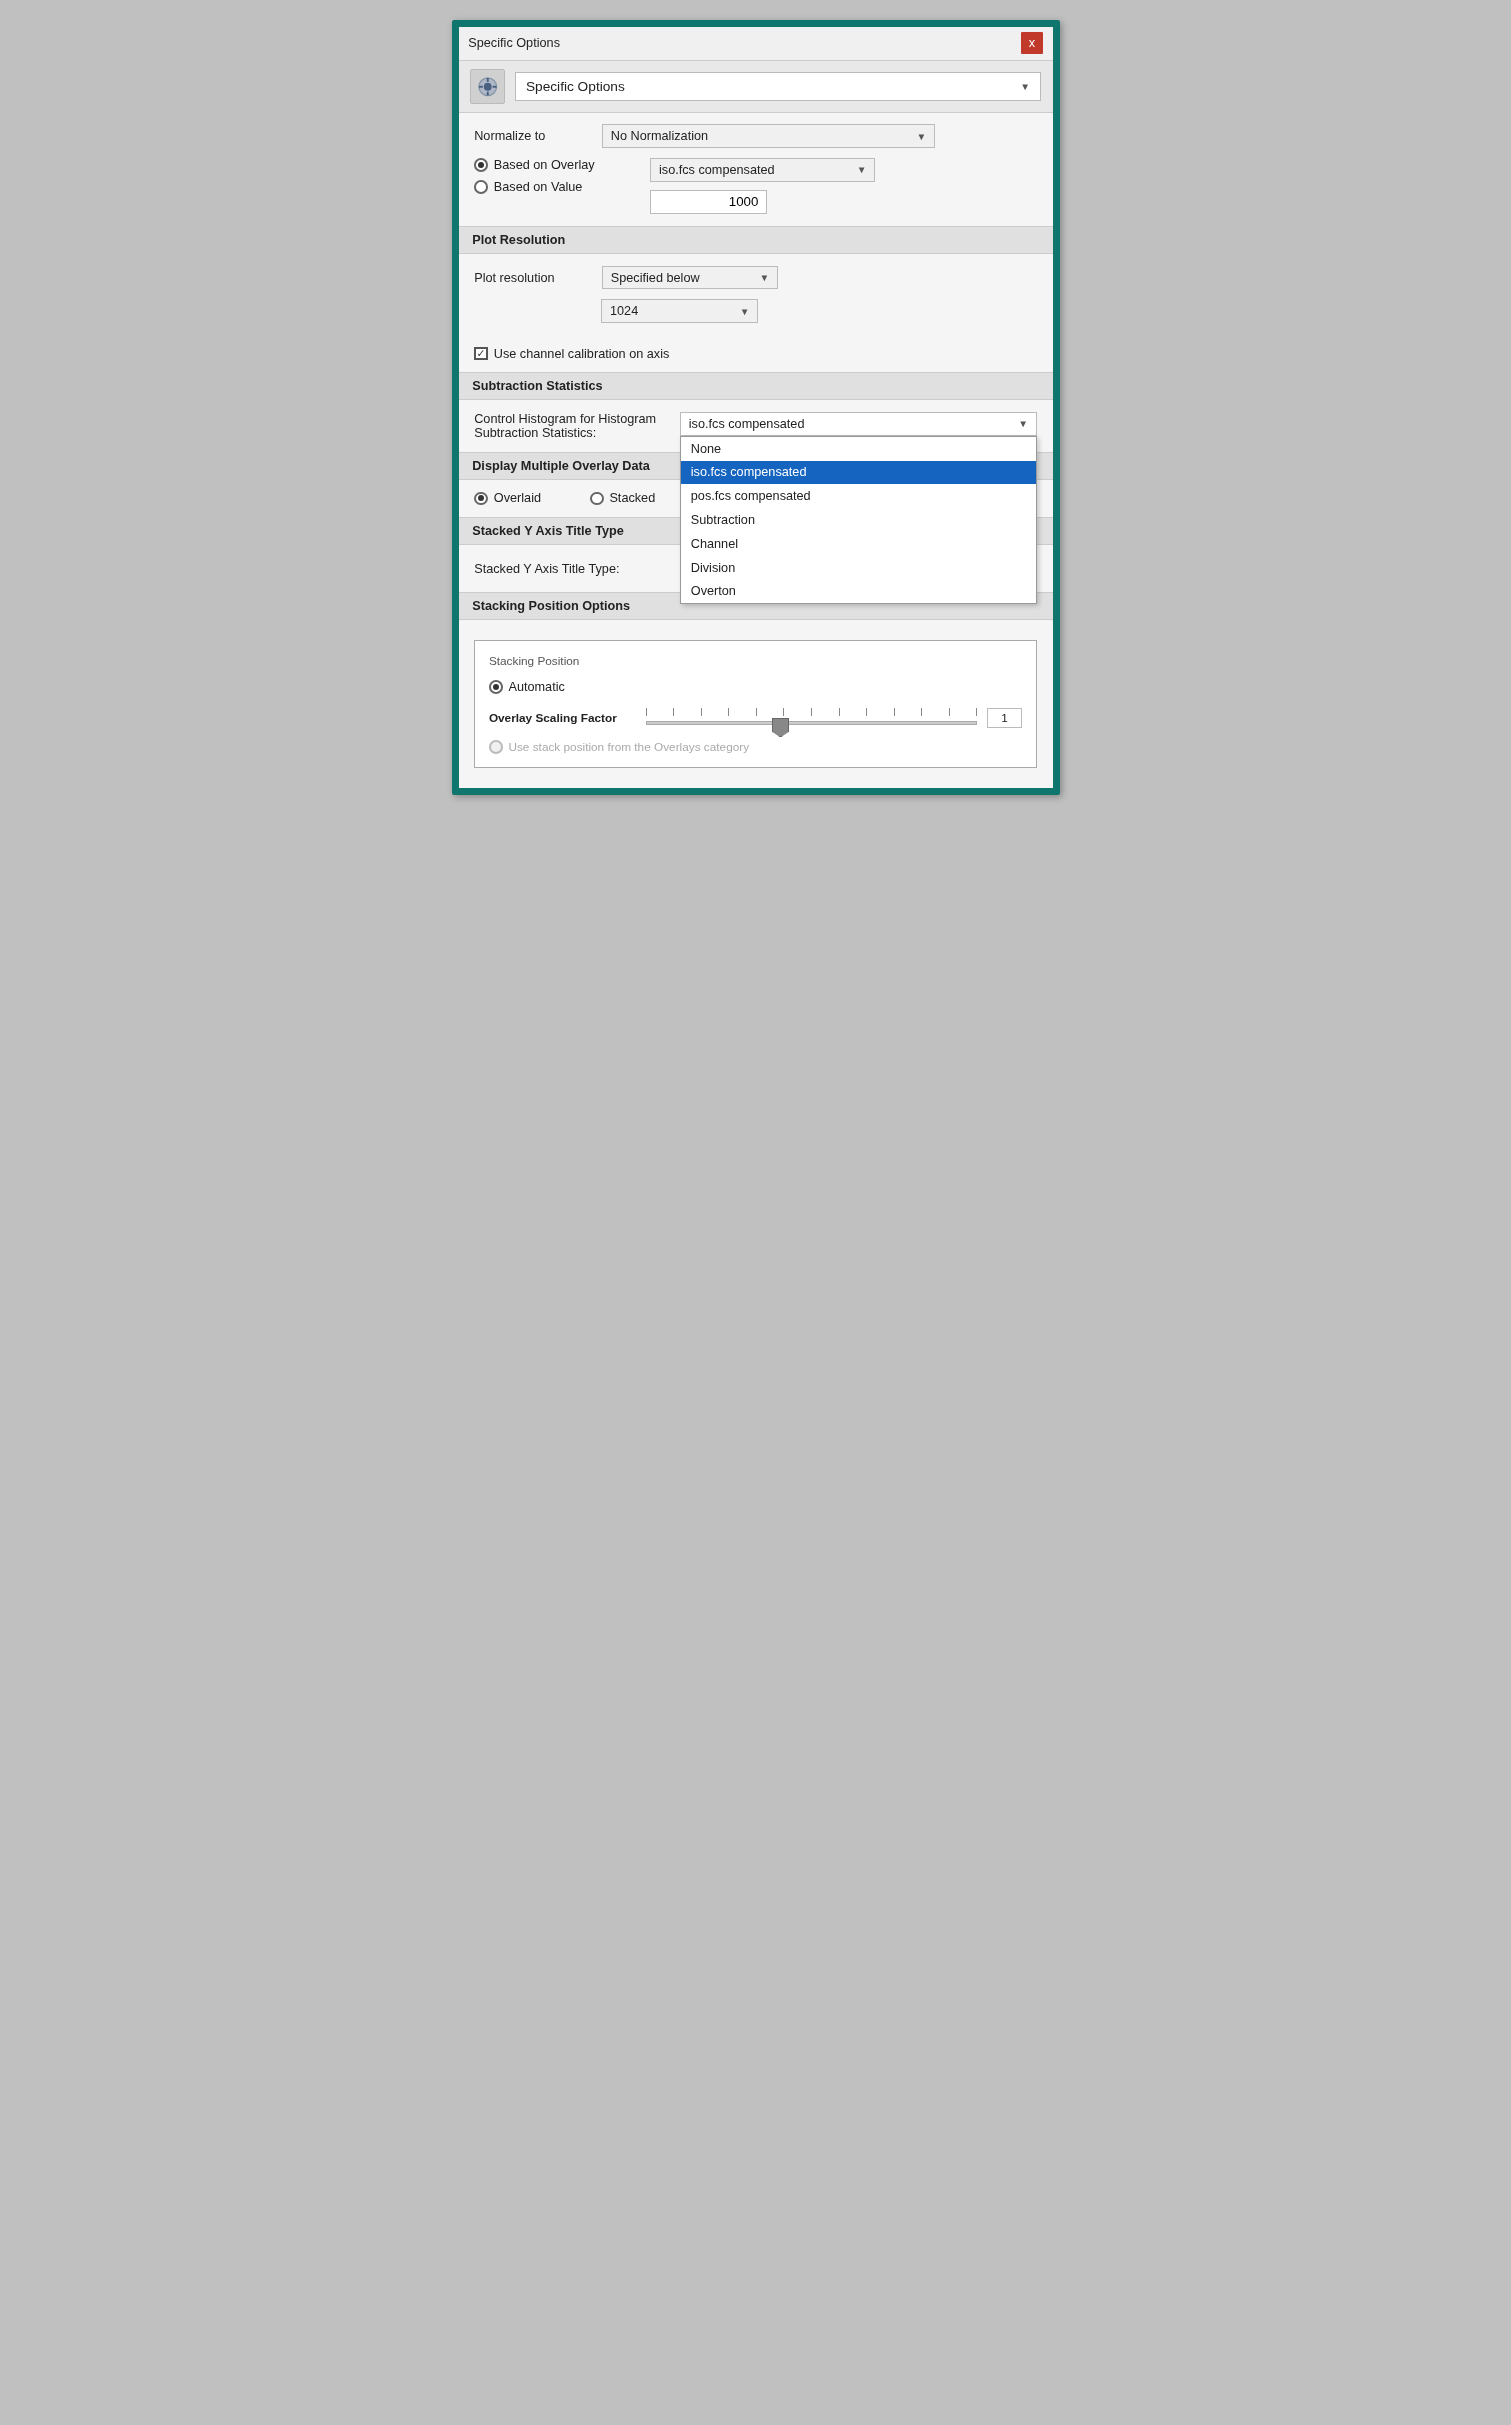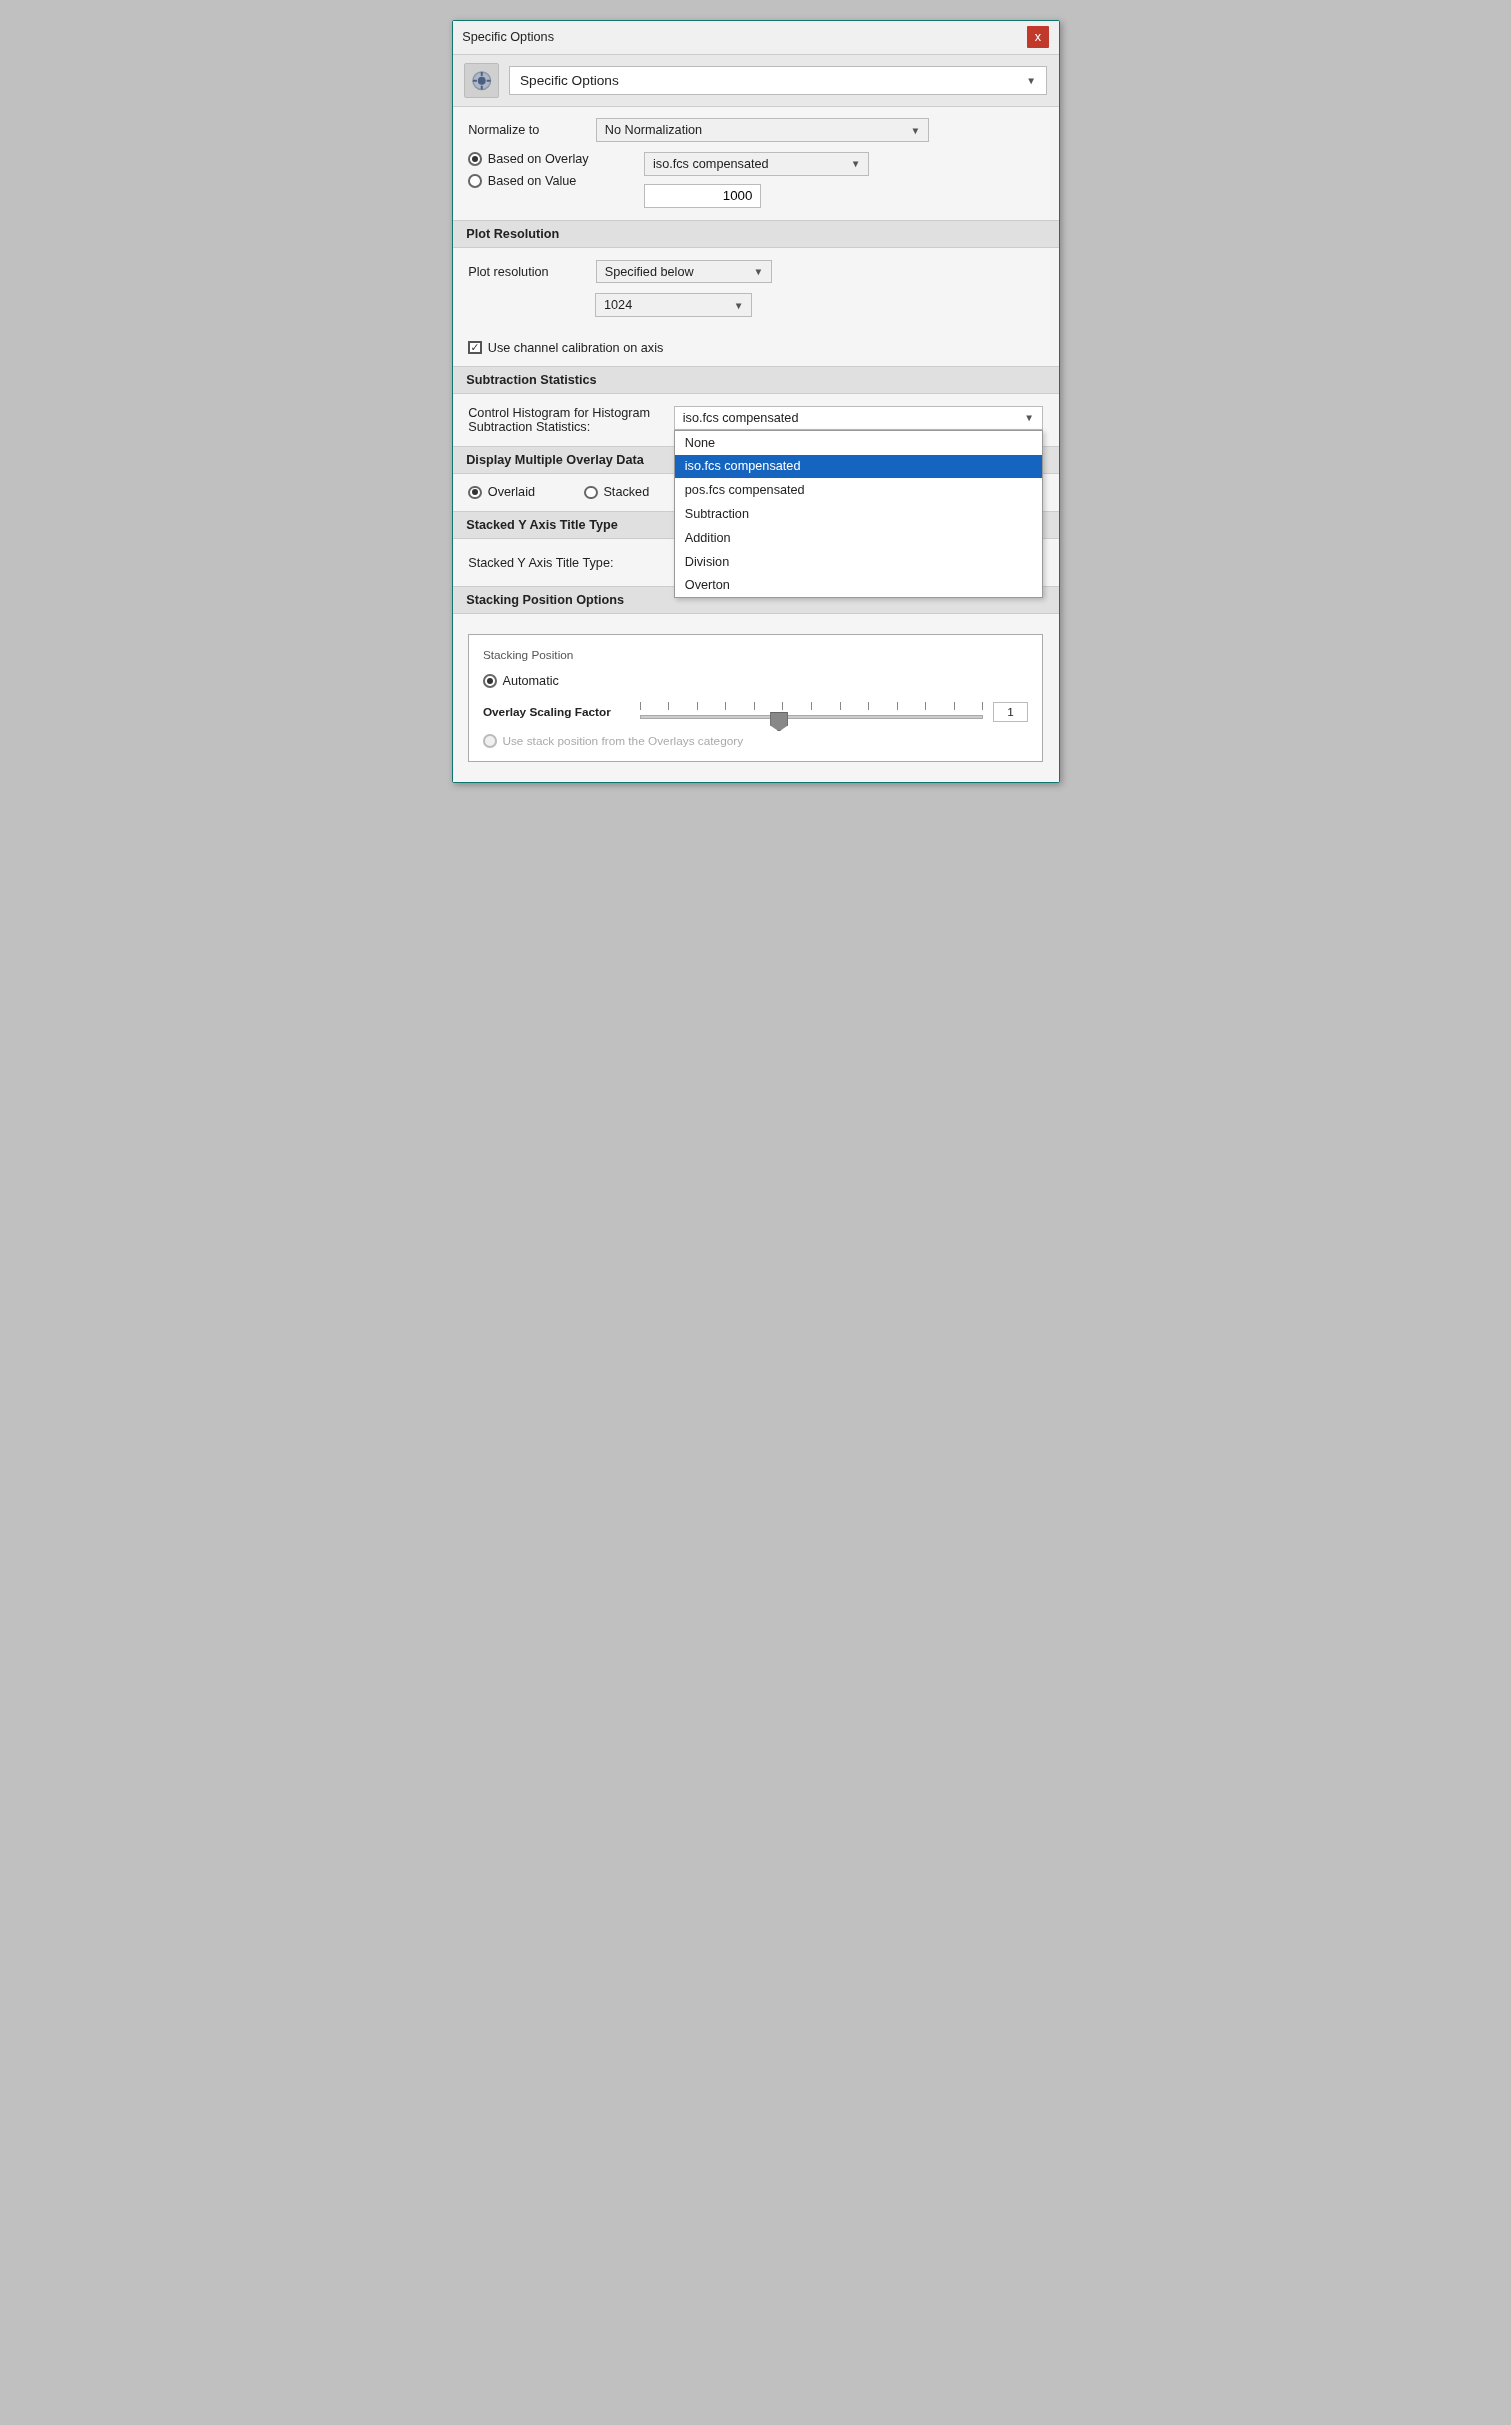--- a/index.html
+++ b/index.html
@@ -8,21 +8,21 @@
       display: flex;
       justify-content: center;
       align-items: flex-start;
       padding: 19.6px;
       font-family: 'Segoe UI', Arial, sans-serif;
       font-size: 12.7px;
       color: #222;
     }
     .window {
       background: #f0f0f0;
-      border: 1px solid #0f766e;
+      border: 7px solid #0f766e;
       border-radius: 2px;
       width: 608px;
       box-shadow: 2px 2px 7.8px rgba(0,0,0,0.3);
     }
     .title-bar {
       background: #f0f0f0;
       border-bottom: 1px solid #ccc;
       padding: 5.9px 9.8px;
       display: flex;
       align-items: center;
@@ -353,21 +353,21 @@
       <div class="subtraction-dropdown-container" style="flex:1;">
         <div class="dropdown wide" style="min-width:274px; background: white;">
           <span>iso.fcs compensated</span>
           <span class="dropdown-arrow">▼</span>
         </div>
         <div class="dropdown-list">
           <div class="dropdown-list-item">None</div>
           <div class="dropdown-list-item selected">iso.fcs compensated</div>
           <div class="dropdown-list-item">pos.fcs compensated</div>
           <div class="dropdown-list-item">Subtraction</div>
-          <div class="dropdown-list-item">Addition</div>
+          <div class="dropdown-list-item">Channel</div>
           <div class="dropdown-list-item">Division</div>
           <div class="dropdown-list-item">Overton</div>
         </div>
       </div>
     </div>
   </div>
 
   <div class="section-header">
     <span>Display Multiple Overlay Data</span>
   </div>

